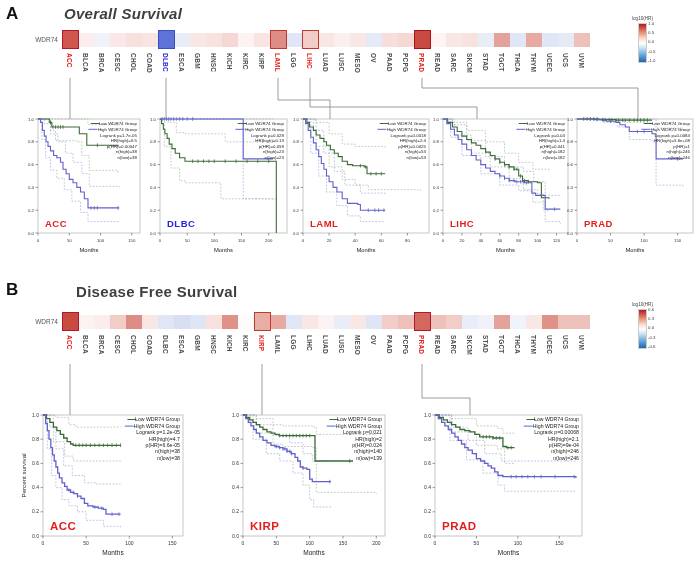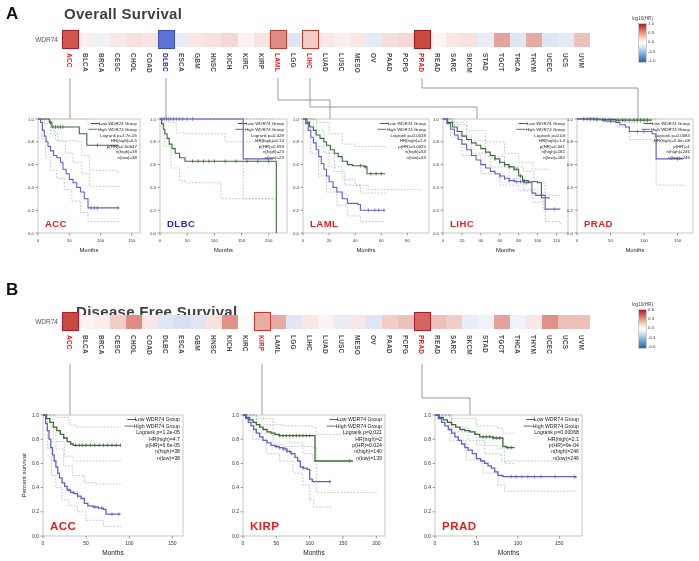--- a/index.html
+++ b/index.html
@@ -16,25 +16,25 @@
   .cbar-tick{position:absolute;font-size:4.4px;color:#444;}
   svg text{font-family:"Liberation Sans",sans-serif;}
   #connector-layer{pointer-events:none;}
 </style>
 </head>
 <body>
 
 <div class="fig">
 
   <span class="abs pletter" style="left:6px;top:4px;">A</span>
-  <h2 class="abs ptitle" style="left:64px;top:5px;">Overall Survival</h2>
+  <h2 class="abs ptitle" style="left:64px;top:5px;font-style:italic;">Overall Survival</h2>
   <span class="abs gene" style="left:18px;top:36px;">WDR74</span>
 
   <span class="abs pletter" style="left:6px;top:280px;">B</span>
-  <h2 class="abs ptitle" style="left:76px;top:283px;margin-top:20px;">Disease Free Survival</h2>
+  <h2 class="abs ptitle" style="left:76px;top:283px;">Disease Free Survival</h2>
   <span class="abs gene" style="left:18px;top:318px;">WDR74</span>
 
   <svg id="connector-layer" class="abs" style="left:0;top:0;" width="699" height="561">
       <polyline points="70,78 70,119" fill="none" stroke="#909090" stroke-width="0.9"></polyline>
       <polyline points="166,78 166,119" fill="none" stroke="#909090" stroke-width="0.9"></polyline>
       <polyline points="278,78 278,100 330,100 330,119" fill="none" stroke="#909090" stroke-width="0.9"></polyline>
       <polyline points="310,78 310,107 477,107 477,119" fill="none" stroke="#909090" stroke-width="0.9"></polyline>
       <polyline points="422,78 422,88 638,88 638,119" fill="none" stroke="#909090" stroke-width="0.9"></polyline>
       <polyline points="70,364 70,415" fill="none" stroke="#909090" stroke-width="0.9"></polyline>
       <polyline points="262,364 262,415" fill="none" stroke="#909090" stroke-width="0.9"></polyline>

